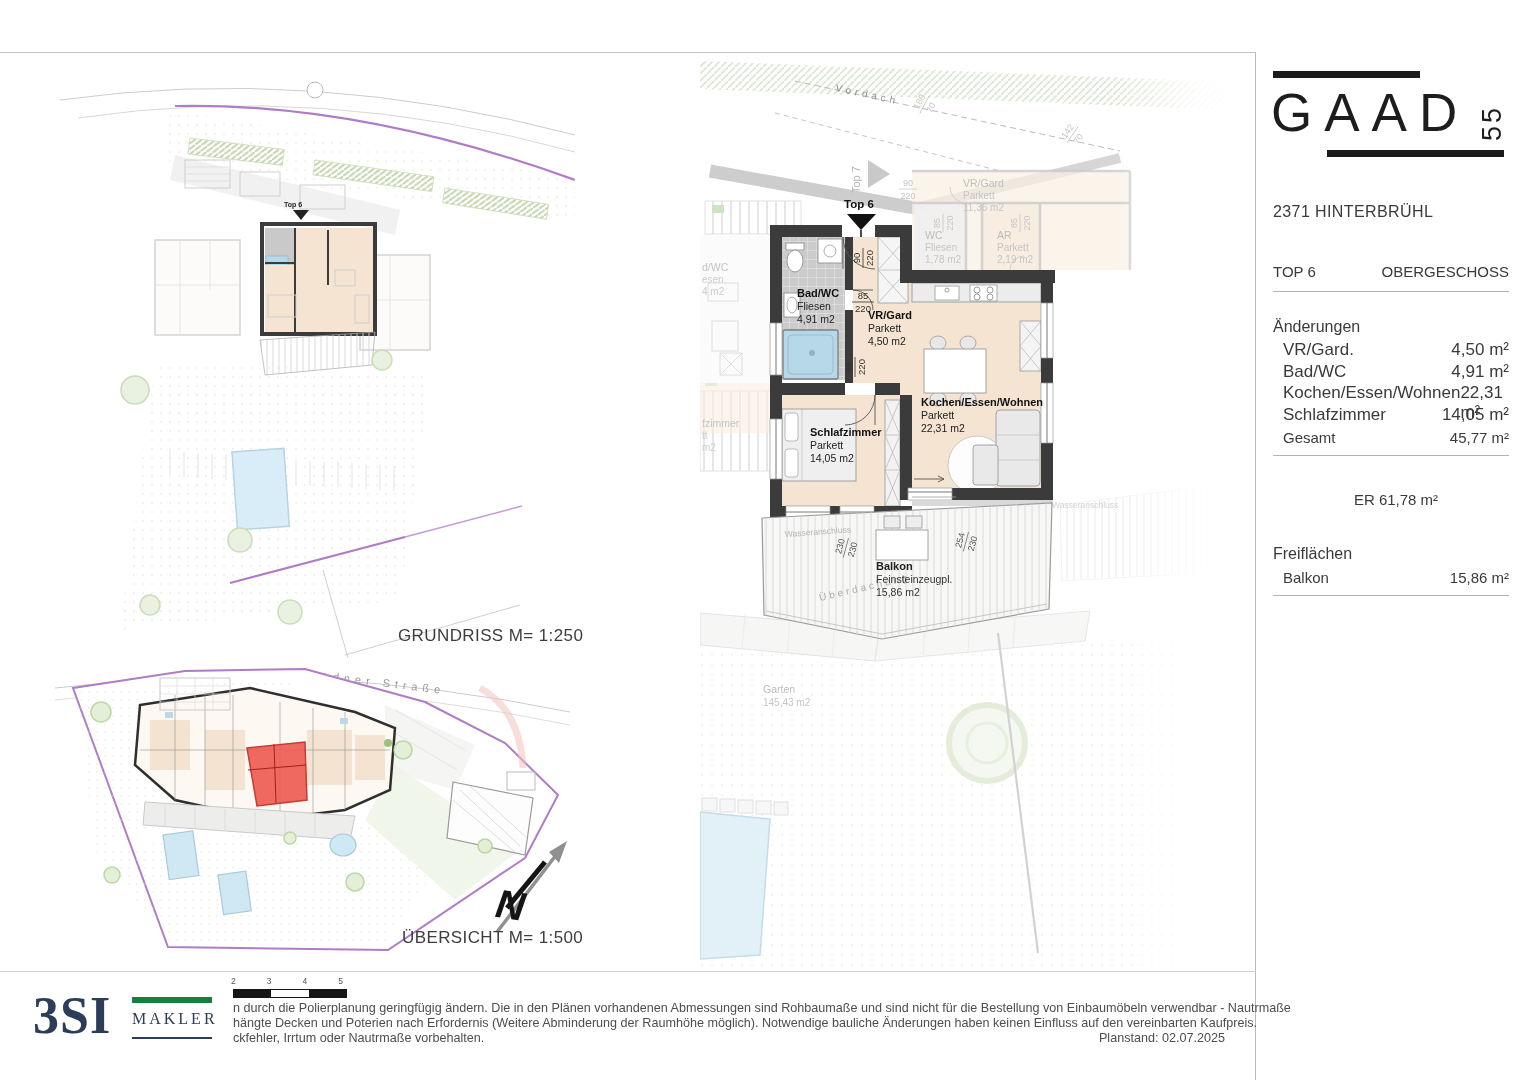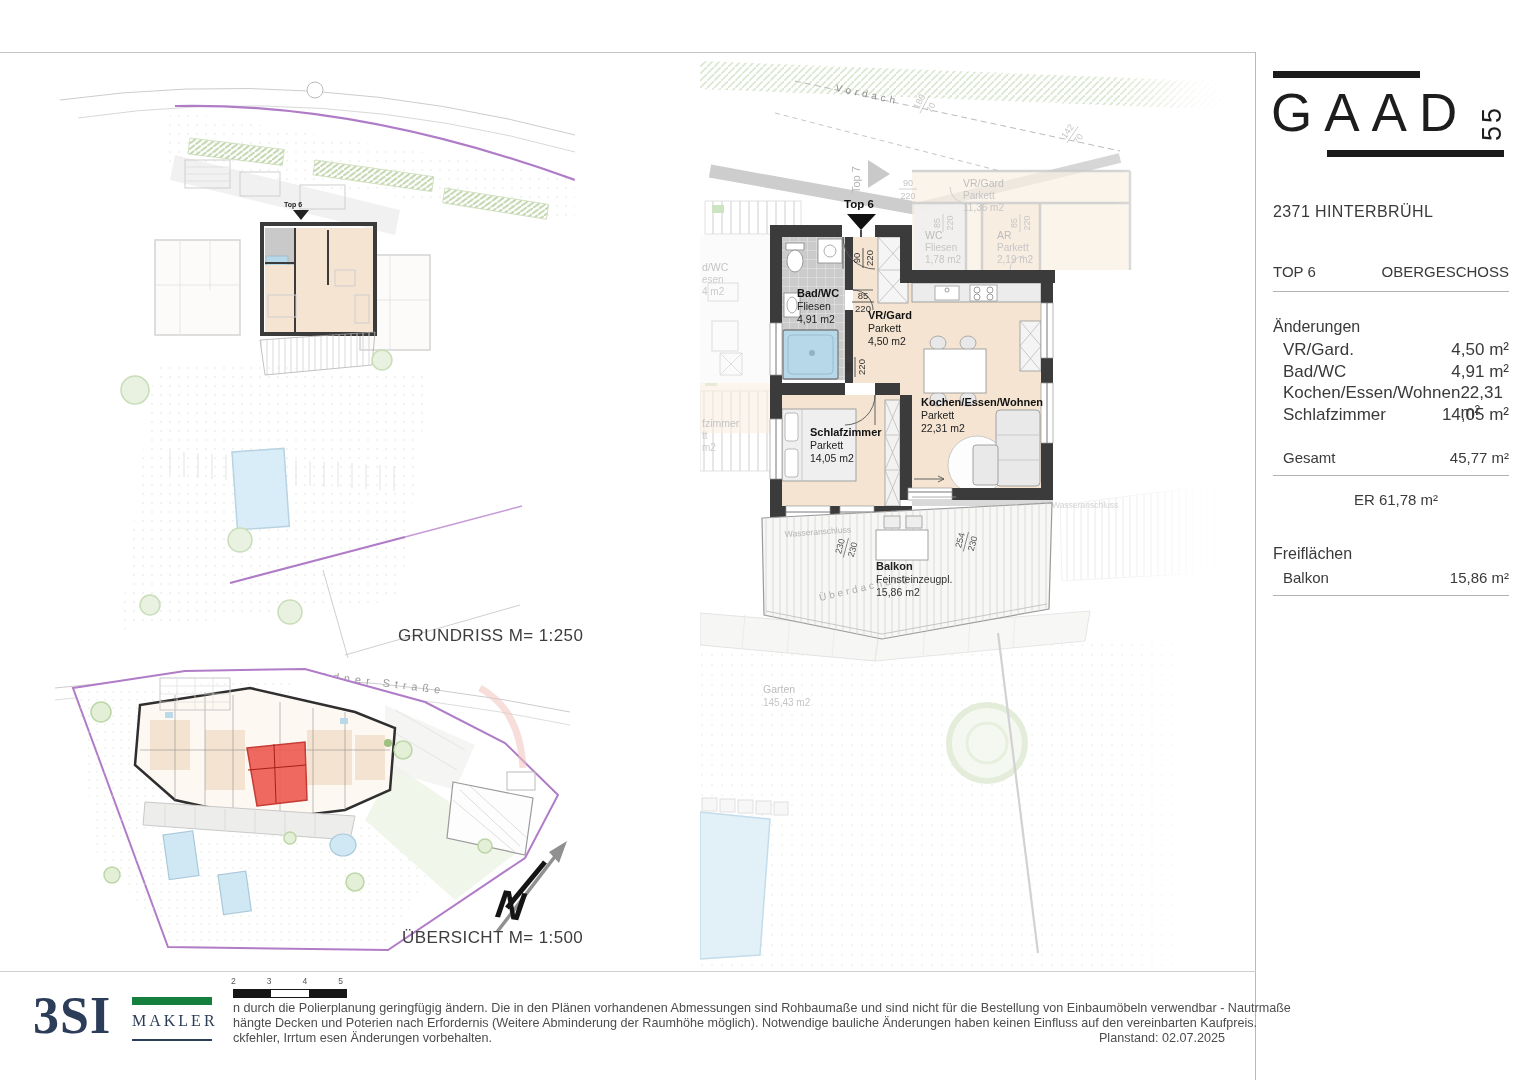--- a/index.html
+++ b/index.html
@@ -23,21 +23,21 @@
   .sb-total{position:absolute;left:17px;width:236px;display:flex;justify-content:space-between;font-size:15px;
             padding-bottom:9px;border-bottom:1px solid #b3b3b3;}
   .sb-total .lbl{padding-left:10px;}
   
   .plansvg{position:absolute;}
   .scale-label{position:absolute;font-size:17px;color:#3d3d3d;letter-spacing:.4px;}
   
   #brand-name{position:absolute;left:33px;top:986px;font-family:"Liberation Serif",serif;font-weight:700;
               font-size:52px;color:#2c3d59;letter-spacing:1px;}
   #brand-tag{position:absolute;left:132px;top:997px;width:80px;text-align:center;
-             border-top:8px solid #15803d;border-bottom:2px solid #2c3d59;padding:7px 0 9px;
+             border-top:6px solid #15803d;border-bottom:2px solid #2c3d59;padding:7px 0 9px;
              font-family:"Liberation Serif",serif;font-size:16px;letter-spacing:3px;color:#2c3d59;}
   #scale-nums{position:absolute;left:231px;top:976px;width:112px;display:flex;justify-content:space-between;
               font-size:8.5px;color:#555;}
   #scale-bar{position:absolute;left:233px;top:989px;width:112px;height:7px;border:1px solid #161616;
              background:linear-gradient(to right,#161616 0 33.3%,#ffffff 33.3% 66.6%,#161616 66.6% 100%);}
   #disclaimer{position:absolute;left:233px;top:1001px;width:992px;font-size:12.6px;line-height:14.8px;color:#4d4d4d;}
   #disclaimer .dline{white-space:nowrap;overflow:visible;}
   #disclaimer .lastrow{display:flex;justify-content:space-between;white-space:nowrap;}
   text{font-family:"Liberation Sans",sans-serif;}
 </style>
@@ -519,21 +519,21 @@
       </div>
       <div class="sb-row">
         <span class="lbl">Kochen/Essen/Wohnen</span>
         <span class="val">22,31 m²</span>
       </div>
       <div class="sb-row">
         <span class="lbl">Schlafzimmer</span>
         <span class="val">14,05 m²</span>
       </div>
     </div>
-    <div class="sb-total" style="top:449px;gap:48px;">
+    <div class="sb-total" style="top:429px;gap:48px;">
       <span class="lbl">Gesamt</span>
       <span>45,77 m²</span>
     </div>
     <div class="sb-total" style="top:491px;border-bottom:none;justify-content:center;">
       <span class="lbl">ER 6</span>
       <span>1,78 m²</span>
     </div>
     <div class="sb-h" style="top:545px;">Freiflächen</div>
     <div class="sb-total" style="top:569px;">
       <span class="lbl">Balkon</span>
@@ -548,19 +548,19 @@
       <span>2</span>
       <span>3</span>
       <span>4</span>
       <span>5</span>
     </div>
     <div id="scale-bar"></div>
     <div id="disclaimer">
       <div class="dline">n durch die Polierplanung geringfügig ändern. Die in den Plänen vorhandenen Abmessungen sind Rohbaumaße und sind nicht für die Bestellung von Einbaumöbeln verwendbar - Nautrmaße</div>
       <div class="dline">hängte Decken und Poterien nach Erfordernis (Weitere Abminderung der Raumhöhe möglich). Notwendige bauliche Änderungen haben keinen Einfluss auf den vereinbarten Kaufpreis.</div>
       <div class="lastrow">
-        <span>ckfehler, Irrtum esen Änderungen vorbehalten.</span>
+        <span>ckfehler, Irrtum oder Nautrmaße vorbehalten.</span>
         <span>Planstand: 02.07.2025</span>
       </div>
     </div>
   </div>
 
 </div>
 
 </body></html>

